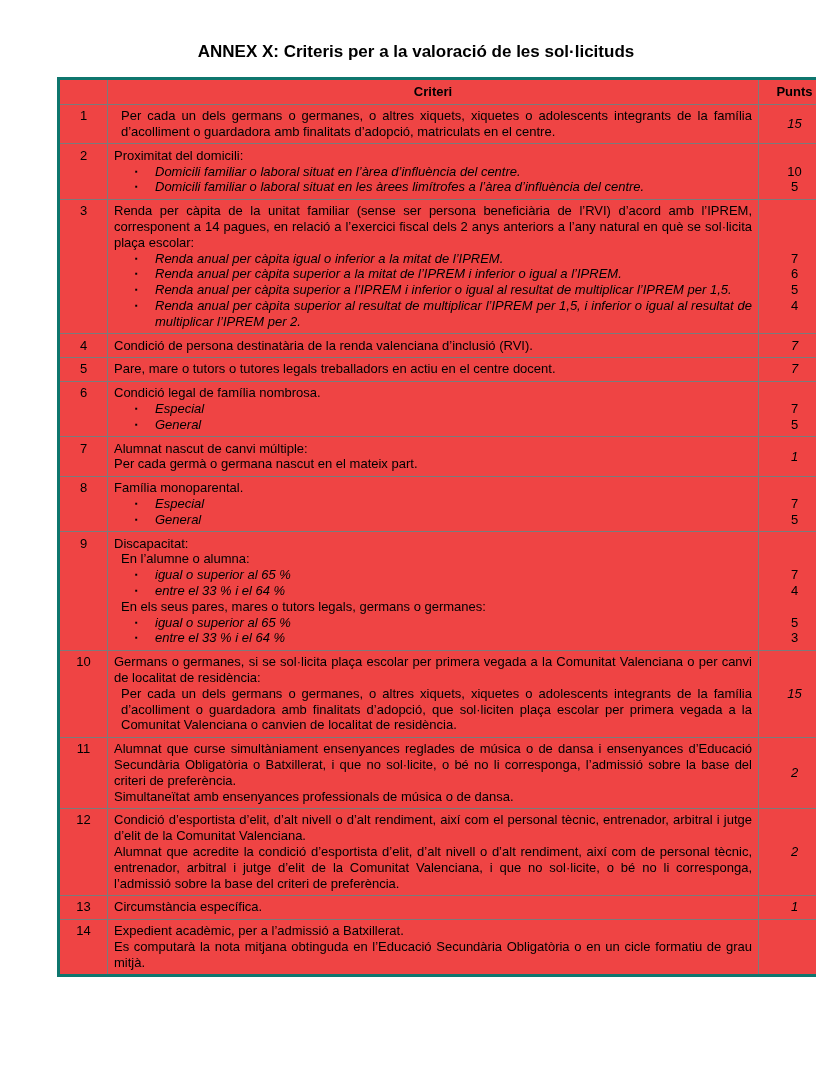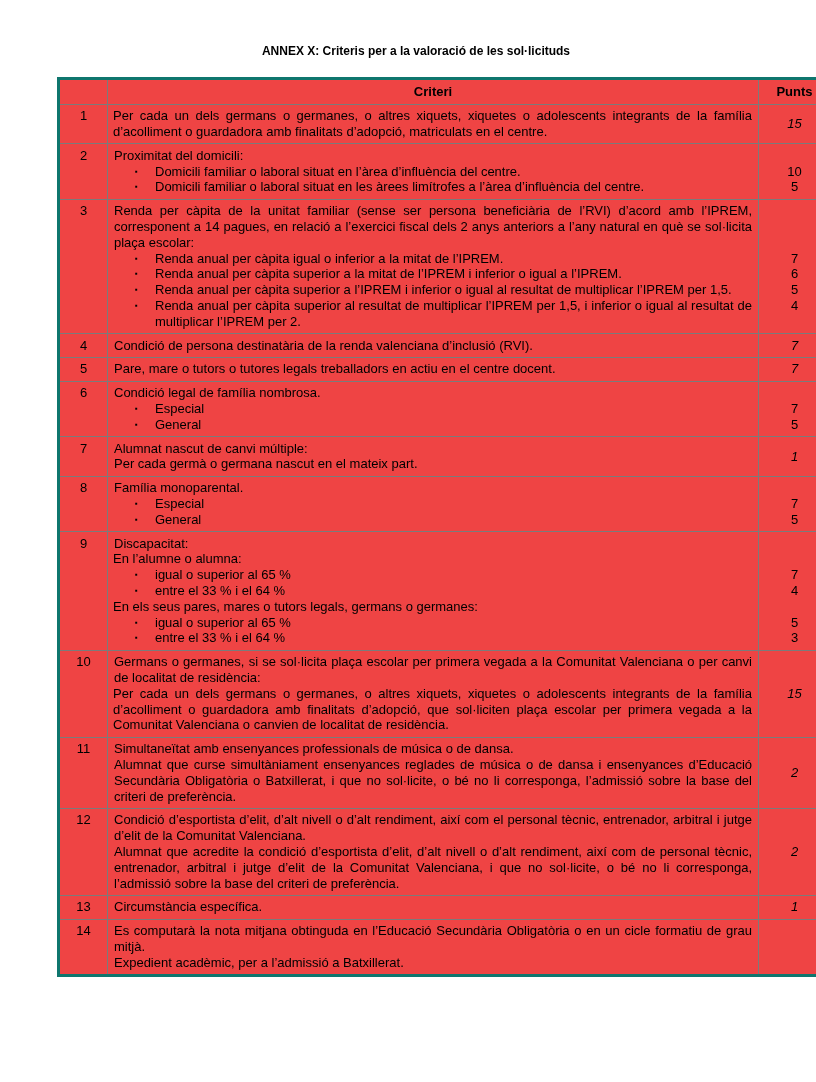--- a/index.html
+++ b/index.html
@@ -17,21 +17,21 @@
     line-height: 15.8px;
     color: #000000;
   }
   .page-title {
     position: absolute;
     top: 44px;
     left: 57px;
     width: 718px;
     text-align: center;
     font-weight: bold;
-    font-size: 12px;
+    font-size: 17px;
   }
   .criteria-table {
     position: absolute;
     left: 57px;
     top: 77px;
     width: 776px;
     border: 3px solid #0f766e;
     box-sizing: border-box;
     background: #ef4444;
   }
@@ -102,36 +102,37 @@
   }
   .seg-punts {
     width: 71px;
     flex: 0 0 71px;
     text-align: center;
   }
   .line {
     padding: 0 7px;
     text-align: justify;
   }
-  .line.p1 { padding-left: 6px; }
+  .line.p1 { padding-left: 14px; }
   .line.b {
     display: flex;
     padding-left: 28px;
     align-items: flex-start;
   }
   .bullet-marker {
     width: 20px;
     flex: 0 0 20px;
     font-size: 8px;
     line-height: 15.8px;
   }
   .bullet-text {
     flex: 1;
     text-align: justify;
     min-width: 0;
+    font-style: italic;
   }
 </style>
 </head>
 <body>
 
 <div class="page-title">ANNEX X: Criteris per a la valoració de les sol·licituds</div>
 
 <div class="criteria-table">
   <div class="vline vline-num"></div>
   <div class="vline vline-punts"></div>
@@ -325,22 +326,22 @@
       <div class="cell-num">10</div>
       <div class="cell-criteri">
         <div class="line p">Germans o germanes, si se sol·licita plaça escolar per primera vegada a la Comunitat Valenciana o per canvi de localitat de residència:</div>
         <div class="line p1">Per cada un dels germans o germanes, o altres xiquets, xiquetes o adolescents integrants de la família d’acolliment o guardadora amb finalitats d’adopció, que sol·liciten plaça escolar per primera vegada a la Comunitat Valenciana o canvien de localitat de residència.</div>
       </div>
       <div class="cell-punts">15</div>
     </div>
     <div class="trow">
       <div class="cell-num">11</div>
       <div class="cell-criteri">
+        <div class="line p">Alumnat que curse simultàniament ensenyances reglades de música o de dansa i ensenyances d’Educació Secundària Obligatòria o Batxillerat, i que no sol·licite, o bé no li corresponga, l’admissió sobre la base del criteri de preferència.</div>
         <div class="line p">Simultaneïtat amb ensenyances professionals de música o de dansa.</div>
-        <div class="line p">Alumnat que curse simultàniament ensenyances reglades de música o de dansa i ensenyances d’Educació Secundària Obligatòria o Batxillerat, i que no sol·licite, o bé no li corresponga, l’admissió sobre la base del criteri de preferència.</div>
       </div>
       <div class="cell-punts">2</div>
     </div>
     <div class="trow">
       <div class="cell-num">12</div>
       <div class="cell-criteri">
         <div class="line p">Condició d’esportista d’elit, d’alt nivell o d’alt rendiment, així com el personal tècnic, entrenador, arbitral i jutge d’elit de la Comunitat Valenciana.</div>
         <div class="line p">Alumnat que acredite la condició d’esportista d’elit, d’alt nivell o d’alt rendiment, així com de personal tècnic, entrenador, arbitral i jutge d’elit de la Comunitat Valenciana, i que no sol·licite, o bé no li corresponga, l’admissió sobre la base del criteri de preferència.</div>
       </div>
       <div class="cell-punts">2</div>
@@ -348,18 +349,18 @@
     <div class="trow">
       <div class="cell-num">13</div>
       <div class="cell-criteri">
         <div class="line p">Circumstància específica.</div>
       </div>
       <div class="cell-punts">1</div>
     </div>
     <div class="trow">
       <div class="cell-num">14</div>
       <div class="cell-criteri">
+        <div class="line p">Expedient acadèmic, per a l’admissió a Batxillerat.</div>
         <div class="line p">Es computarà la nota mitjana obtinguda en l’Educació Secundària Obligatòria o en un cicle formatiu de grau mitjà.</div>
-        <div class="line p">Expedient acadèmic, per a l’admissió a Batxillerat.</div>
       </div>
       <div class="cell-punts"></div>
     </div>
   </div>
 
 </body></html>

